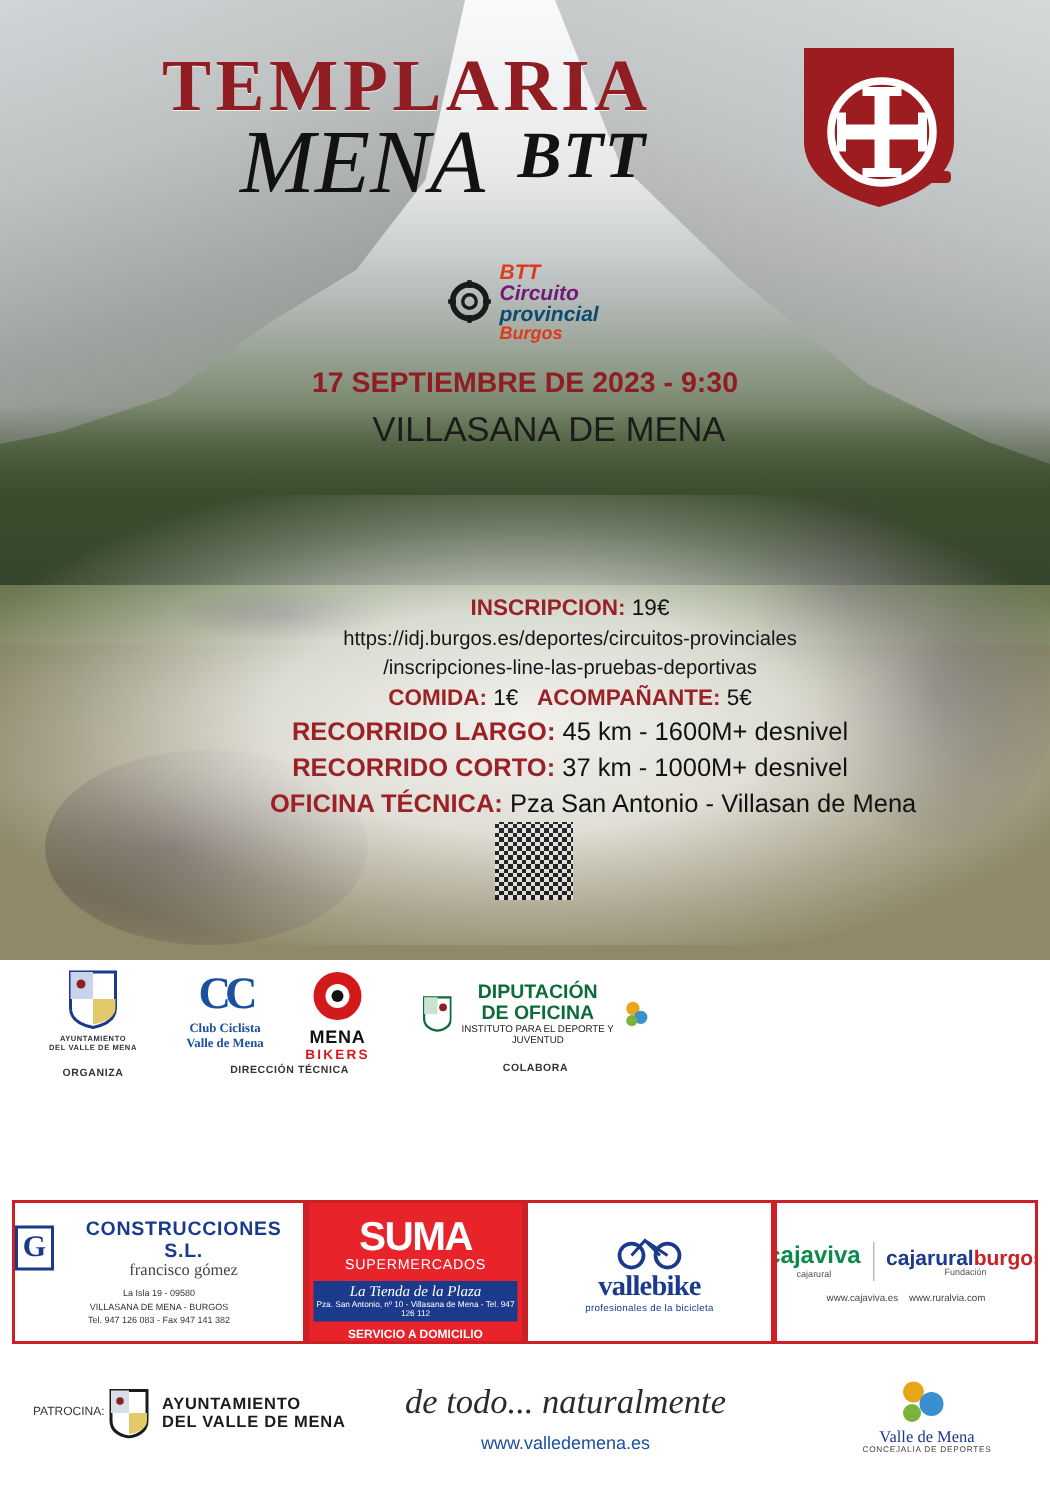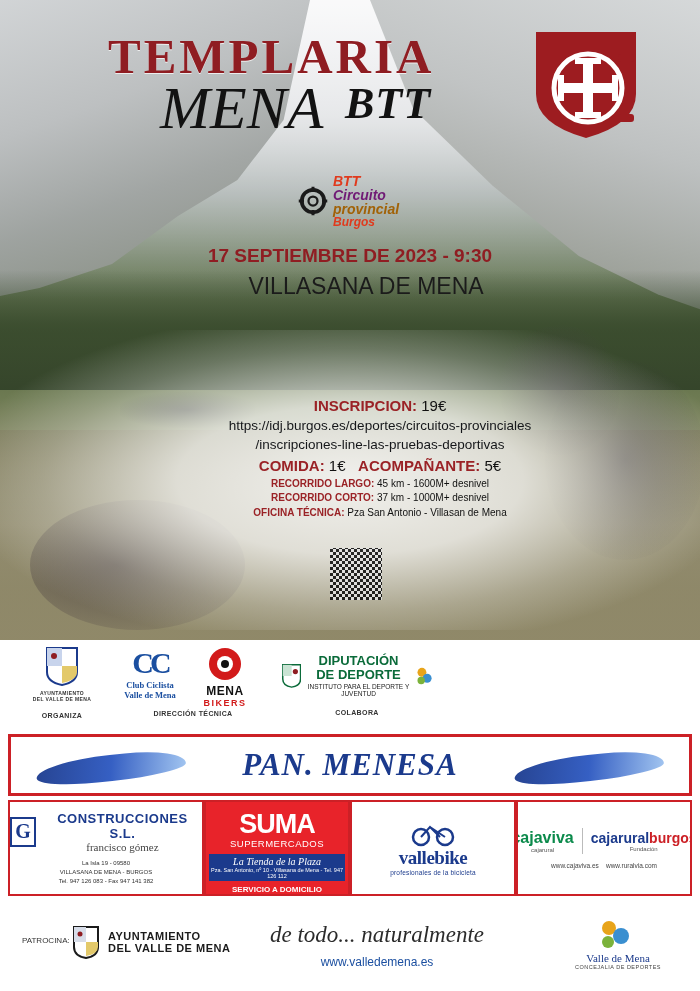--- a/index.html
+++ b/index.html
@@ -104,40 +104,40 @@
 
   
   .circuito {
     position: absolute; left: 298px; top: 172px; width: 120px; height: 58px;
     display: flex; align-items: center; gap: 5px;
   }
   .circuito-gear { width: 30px; height: 30px; }
   .circuito-text { line-height: 1.0; }
   .circuito-text .l1 { font-size: 14px; font-weight: bold; color: #e03a1d; font-style: italic; }
   .circuito-text .l2 { font-size: 14px; font-weight: bold; color: #701a75; font-style: italic; }
-  .circuito-text .l3 { font-size: 14px; font-weight: bold; color: #a16207; font-style: italic; }
+  .circuito-text .l3 { font-size: 14px; font-weight: bold; color: #0c4a6e; font-style: italic; }
   .circuito-text .l4 { font-size: 12px; font-weight: bold; color: #e03a1d; font-style: italic; }
 
   .date-line {
     position: absolute; left: 0; top: 245px; width: 700px; text-align: center;
     font-size: 19px; font-weight: bold; color: #8f1d22;
     font-family: "Liberation Sans", sans-serif;
   }
   .city-line {
     position: absolute; left: 16px; top: 273px; width: 700px; text-align: center;
     font-size: 23px; color: #1b1b1b;
   }
 
   
   .info {
     position: absolute; left: 180px; top: 396px; width: 400px;
     text-align: center; line-height: 1.35;
     color: #111;
   }
-  .info .row { font-size: 10px; margin-bottom: 1px; white-space: nowrap; }
+  .info .row { font-size: 17px; margin-bottom: 1px; white-space: nowrap; }
   .info .red { color: #9a2226; font-weight: bold; }
   .info .url { font-size: 13.5px; color: #15171a; }
   .info .big { font-size: 15px; }
 
   .qr {
     position: absolute; left: 330px; top: 548px; width: 52px; height: 52px;
     background:
       repeating-linear-gradient(90deg, #1a1a1a 0 3px, #fff 3px 6px),
       repeating-linear-gradient(0deg, #1a1a1a 0 3px, #fff 3px 6px);
     background-blend-mode: difference;
@@ -393,39 +393,34 @@
 
     <div class="logo-cell" style="left:282px; top:14px; width:150px;">
       <div class="dip">
         <svg class="dip-shield" viewBox="0 0 26 32">
           <path d="M1 1 H25 V20 Q25 29 13 31 Q1 29 1 20 Z" fill="#ffffff" stroke="#0b6b3a" stroke-width="2"></path>
           <path d="M1 1 H13 V16 H1 Z" fill="#c9e3d3"></path>
           <circle cx="18" cy="10" r="3.5" fill="#8f1d22"></circle>
         </svg>
         <div class="dip-txt">
           <div class="d1">DIPUTACIÓN</div>
-          <div class="d2">DE DEPORTE</div>
+          <div class="d2">DE OFICINA</div>
           <div class="d3">INSTITUTO PARA EL DEPORTE Y JUVENTUD</div>
         </div>
         <svg width="22" height="26" viewBox="0 0 22 26">
           <circle cx="8" cy="8" r="6" fill="#e8a41a"></circle>
           <circle cx="15" cy="16" r="6" fill="#3a8fd0"></circle>
           <circle cx="7" cy="19" r="5" fill="#7bb23a"></circle>
         </svg>
       </div>
       <div class="logo-cap" style="margin-top:12px;">COLABORA</div>
     </div>
 
   </div>
 
-  <div class="banner">
-    <div class="swoosh left"></div>
-    <div class="banner-text">PAN. MENESA</div>
-    <div class="swoosh right"></div>
-  </div>
 
   <div class="sp-row">
 
     <div class="sp-cell sp-1">
       <div class="constru-top">
         <div class="constru-g">G</div>
         <div>
           <div class="constru-n1">CONSTRUCCIONES S.L.</div>
           <div class="constru-n2">francisco gómez</div>
         </div>

